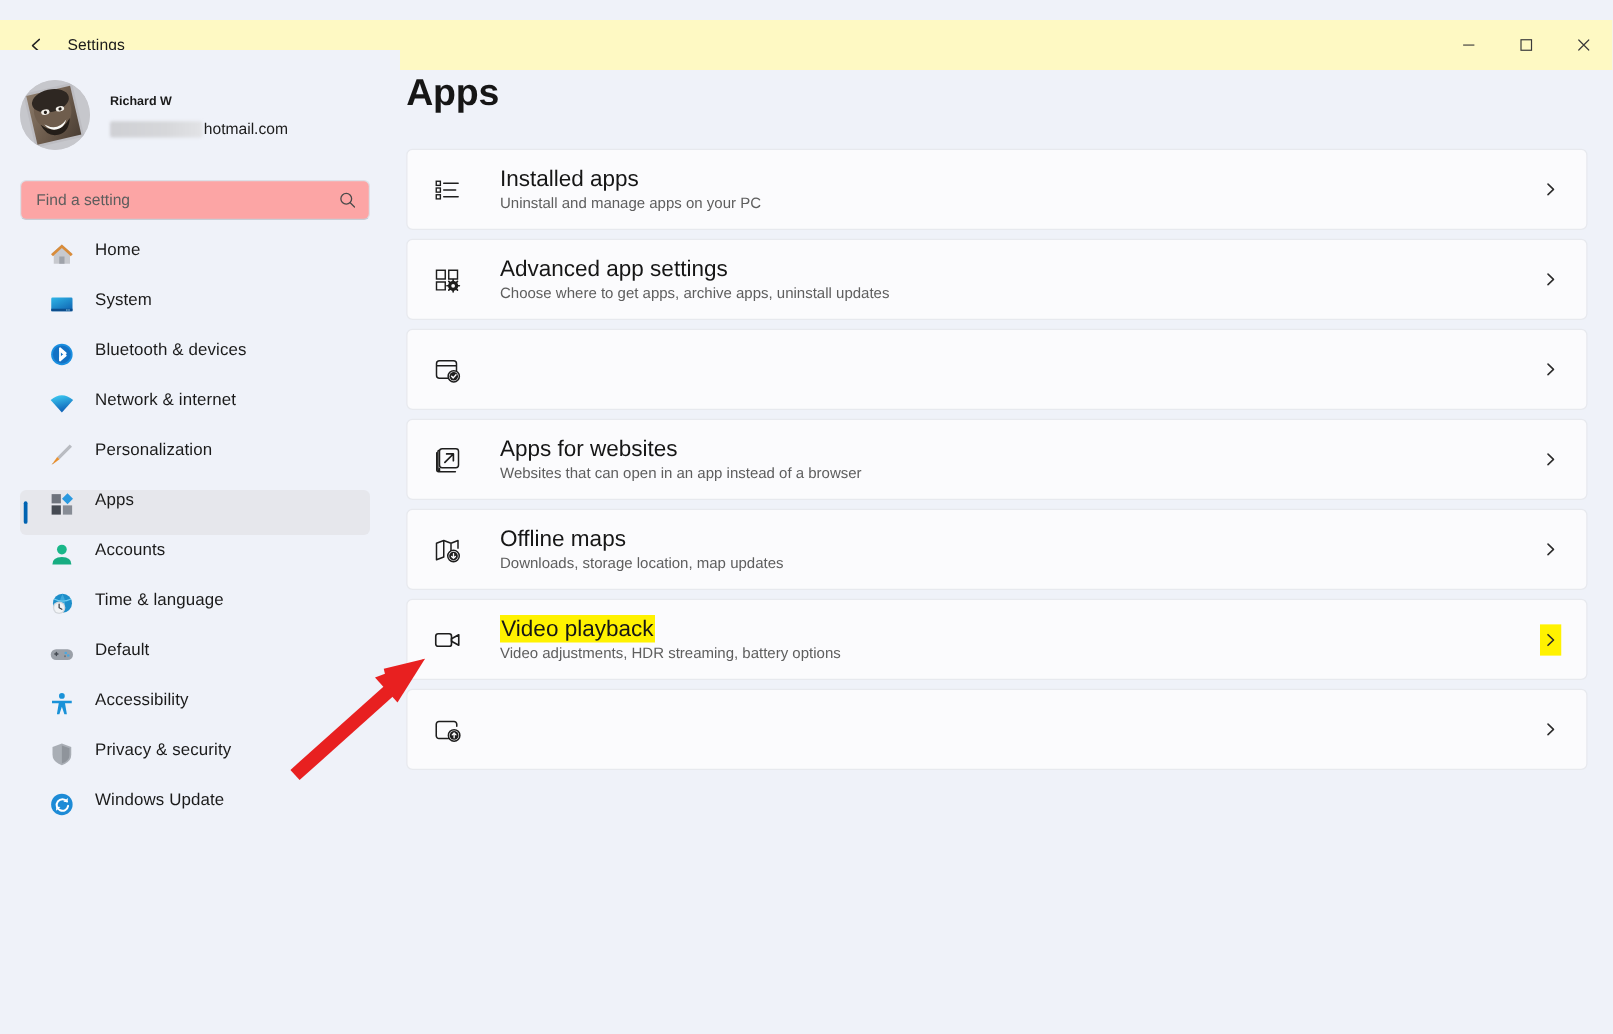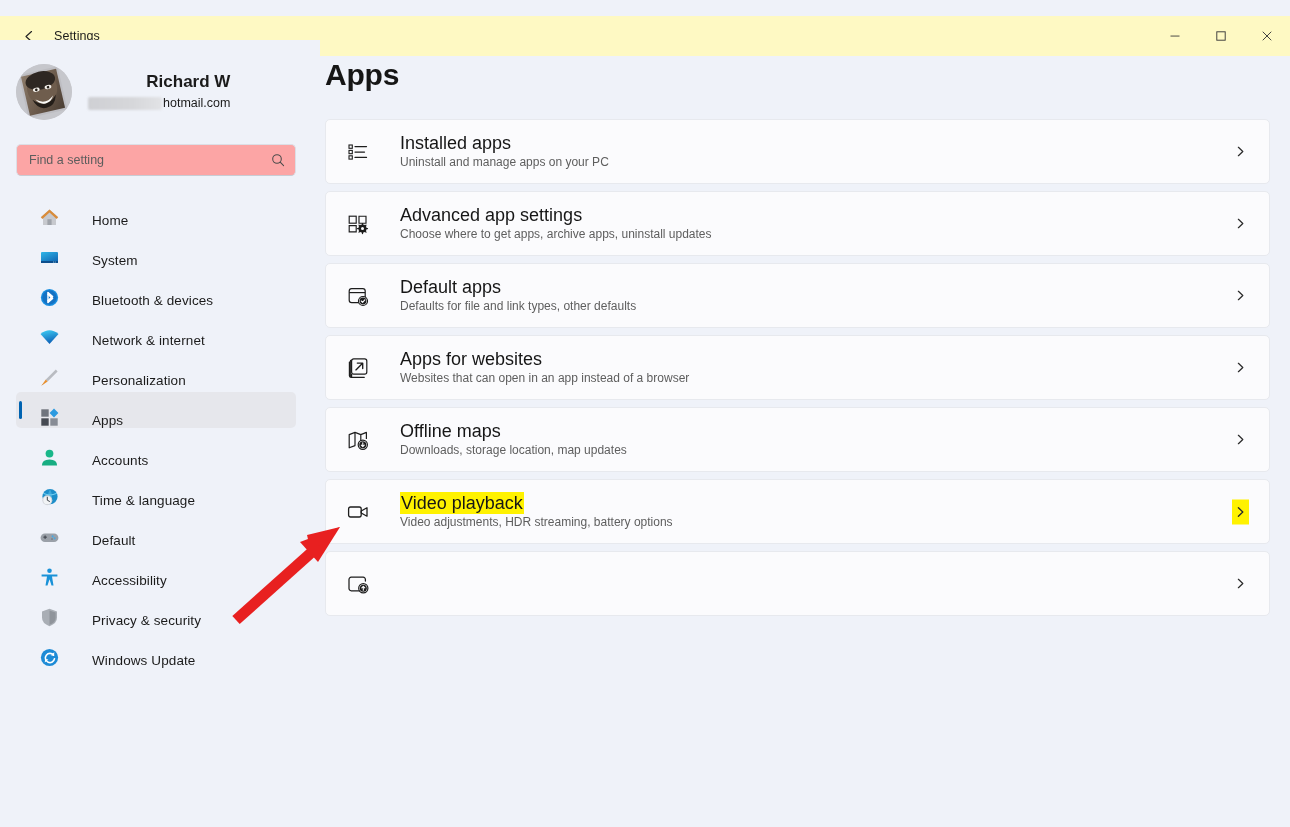--- a/index.html
+++ b/index.html
@@ -85,25 +85,24 @@
     position: relative;
   }
   .avatar svg { display: block; }
   .profile-text {
     margin-left: 16px;
     display: flex;
     flex-direction: column;
     justify-content: center;
   }
   .profile-name {
-    font-size: 17px;
+    font-size: 10px;
     font-weight: bold;
     color: #1b1b1b;
     line-height: 18px;
-    text-align: right;
   }
   .profile-email {
     margin-top: 4px;
     font-size: 12.5px;
     color: #1b1b1b;
     line-height: 16px;
     display: flex;
     align-items: center;
     justify-content: flex-end;
   }
@@ -145,23 +144,22 @@
     margin-top: 16px;
     padding: 0 8px 0 8px;
   }
   .navitem {
     position: relative;
     height: 36px;
     margin: 2px 0 4px 8px;
     width: 280px;
     border-radius: 5px;
     display: flex;
-    align-items: flex-end;
+    align-items: flex-start;
     padding-left: 22px;
-    gap: 16px;
   }
   .navitem.selected { background: #e6e7ec; }
   .navitem.selected::before {
     content: "";
     position: absolute;
     left: 3px;
     top: 9px;
     width: 3px;
     height: 18px;
     border-radius: 2px;
@@ -551,24 +549,20 @@
       <div class="card">
         <span class="card-icon">
           <svg width="24" height="24" viewBox="0 0 24 24" fill="none">
             <rect x="3.2" y="4.6" width="16" height="14" rx="2.4" stroke="#1d1d1d" stroke-width="1.2"></rect>
             <path d="M3.2 8.6 H19.2" stroke="#1d1d1d" stroke-width="1.2"></path>
             <circle cx="17" cy="17" r="4.5" fill="#fbfbfd" stroke="#1d1d1d" stroke-width="1.2"></circle>
             <circle cx="17" cy="17" r="3.4" fill="#1d1d1d"></circle>
             <path d="M15.3 17 L16.6 18.3 L18.8 15.8" stroke="#fbfbfd" stroke-width="1.15" fill="none" stroke-linecap="round" stroke-linejoin="round"></path>
           </svg>
         </span>
-        <span class="card-text">
-          <span class="card-title">Default apps</span>
-          <span class="card-sub">Defaults for file and link types, other defaults</span>
-        </span>
         <span class="card-chevron">
           <svg width="13" height="13" viewBox="0 0 13 13" fill="none">
             <path d="M4.4 2.3 L8.8 6.5 L4.4 10.7" stroke="#2b2b2b" stroke-width="1.25" stroke-linecap="round" stroke-linejoin="round"></path>
           </svg>
         </span>
       </div>
 
       <div class="card">
         <span class="card-icon">
           <svg width="24" height="24" viewBox="0 0 24 24" fill="none">

